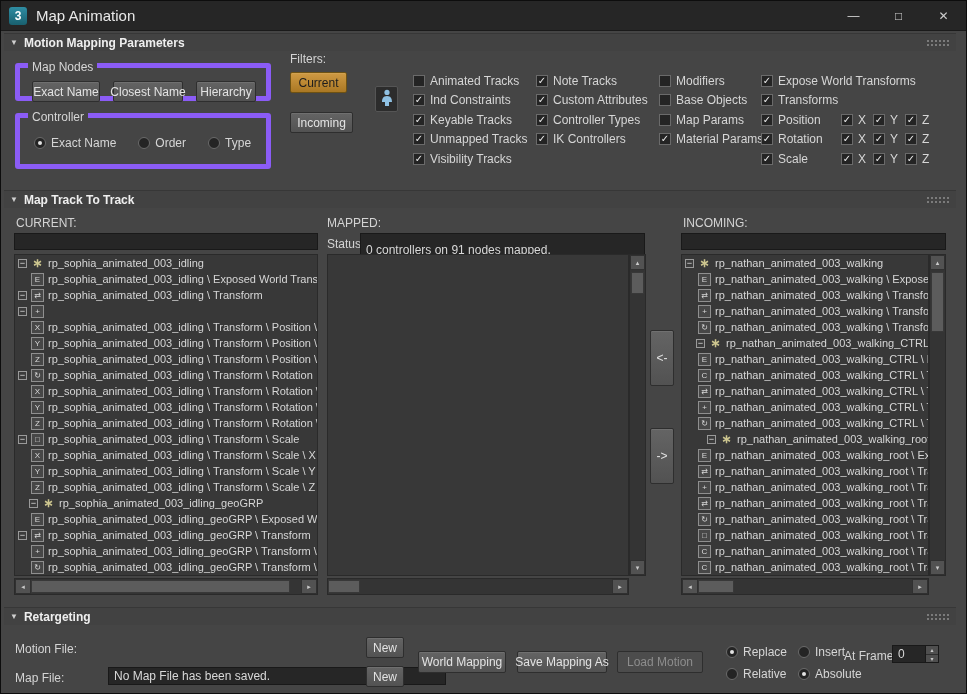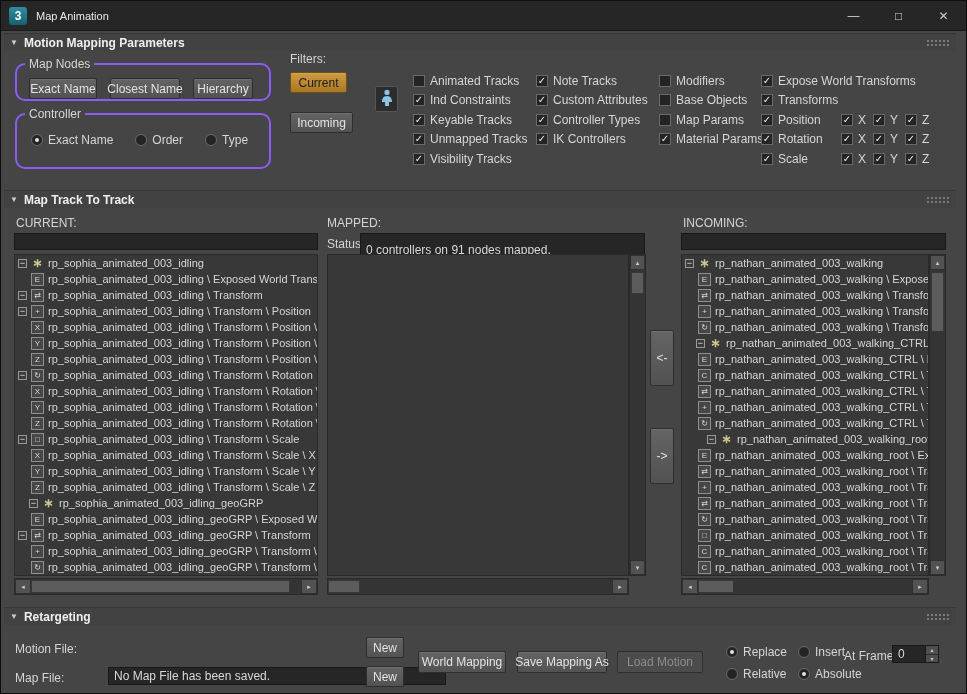--- a/index.html
+++ b/index.html
@@ -8,36 +8,36 @@
 
   .window { position:relative; width:967px; height:694px; background:#454545;
             border:1px solid #0d0d0d; overflow:hidden; color:#d6d6d6; font-size:12px; }
 
   
   .titlebar { position:absolute; top:0; left:0; right:0; height:30px; background:#262626;
               display:flex; align-items:center; border-bottom:1px solid #1a1a1a; }
   .applogo { width:18px; height:18px; margin-left:8px; border-radius:3px;
              background:linear-gradient(#2f8da3,#19606f); color:#fff; font-weight:bold;
              font-size:12px; display:flex; align-items:center; justify-content:center; }
-  .wtitle { margin-left:9px; color:#e8e8e8; font-size:11px; }
+  .wtitle { margin-left:9px; color:#e8e8e8; font-size:15px; }
   .winbtns { margin-left:auto; display:flex; height:100%; }
   .winbtn { width:45px; height:100%; display:flex; align-items:center; justify-content:center;
             color:#cfcfcf; font-size:12px; }
 
   
   .rollout { position:absolute; left:3px; right:10px; height:18px; display:flex; align-items:center;
              background:#424242; border-top:1px solid #373737; }
   .rarrow { color:#cfcfcf; font-size:8px; margin:0 6px 0 6px; }
   .rtitle { font-weight:bold; color:#efefef; font-size:12px; }
   .grip { margin-left:auto; margin-right:6px; width:24px; height:8px;
           background-image:radial-gradient(circle,#7b7b7b 1px,transparent 1.3px);
           background-size:4px 4px; }
 
   
-  .groupbox { position:absolute; border:2px solid #8b5cf6; border-radius:10px; }
+  .groupbox { position:absolute; border:5px solid #8b5cf6; border-radius:3px; }
   .grouplabel { position:absolute; top:-8px; left:8px; background:#454545; padding:0 4px;
                 font-size:12px; color:#d6d6d6; white-space:nowrap; }
 
   
   .lbl { position:absolute; font-size:12px; color:#d4d4d4; white-space:nowrap; }
   .btn { position:absolute; display:flex; align-items:center; justify-content:center;
          background:linear-gradient(#646464,#525252); border:1px solid #2e2e2e; border-radius:2px;
          color:#e3e3e3; font-size:12px; box-shadow:inset 0 1px 0 rgba(255,255,255,.08); cursor:default;
          white-space:nowrap; }
   .btn.active { background:linear-gradient(#cf9a43,#aa7824); color:#1d1d1d; border-color:#6e5213; }
@@ -309,21 +309,20 @@
         <span class="tlabel">rp_sophia_animated_003_idling \ Exposed World Transf</span>
       </div>
       <div class="trow">
         <span class="texp" style="margin-left: 0px;">−</span>
         <span class="ticon ti-transform">⇄</span>
         <span class="tlabel">rp_sophia_animated_003_idling \ Transform</span>
       </div>
       <div class="trow">
         <span class="texp" style="margin-left: 0px;">−</span>
         <span class="ticon ti-position">+</span>
-        <span class="tlabel">rp_sophia_animated_003_idling \ Transform \ Position</span>
       </div>
       <div class="trow">
         <span class="texp empty" style="margin-left: 0px;"></span>
         <span class="ticon ti-axis_x">X</span>
         <span class="tlabel">rp_sophia_animated_003_idling \ Transform \ Position \</span>
       </div>
       <div class="trow">
         <span class="texp empty" style="margin-left: 0px;"></span>
         <span class="ticon ti-axis_y">Y</span>
         <span class="tlabel">rp_sophia_animated_003_idling \ Transform \ Position \</span>

